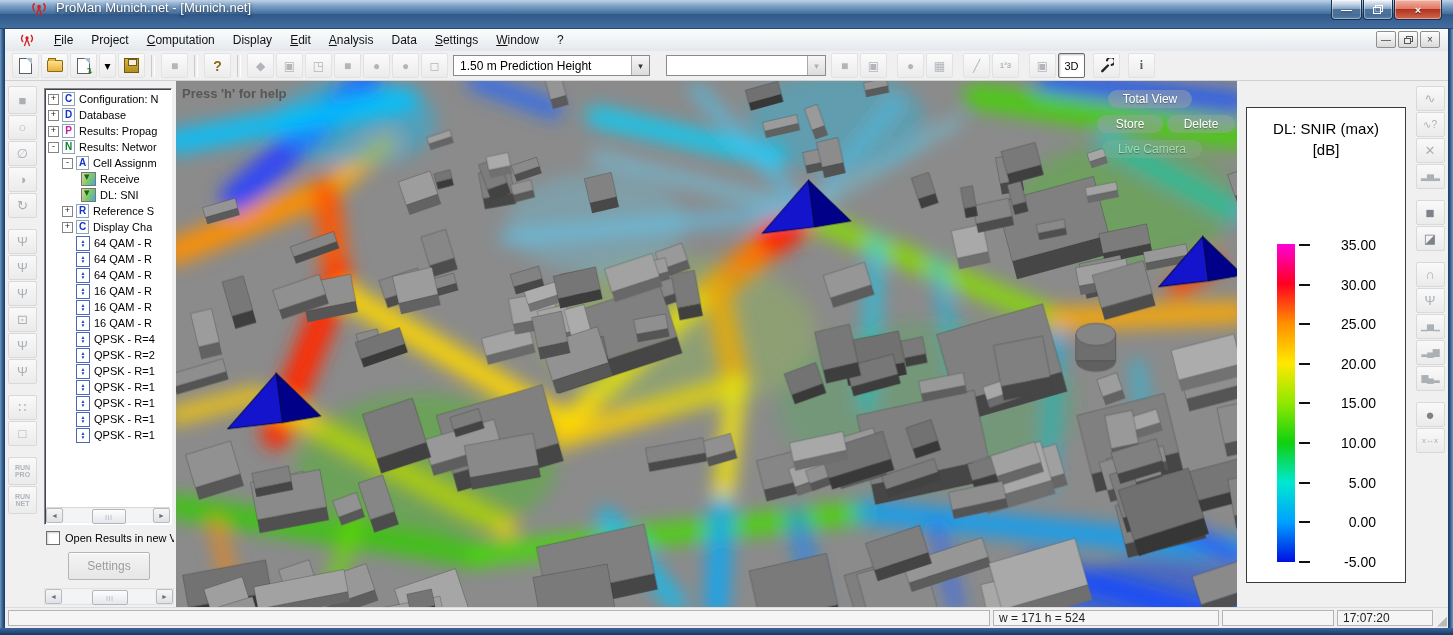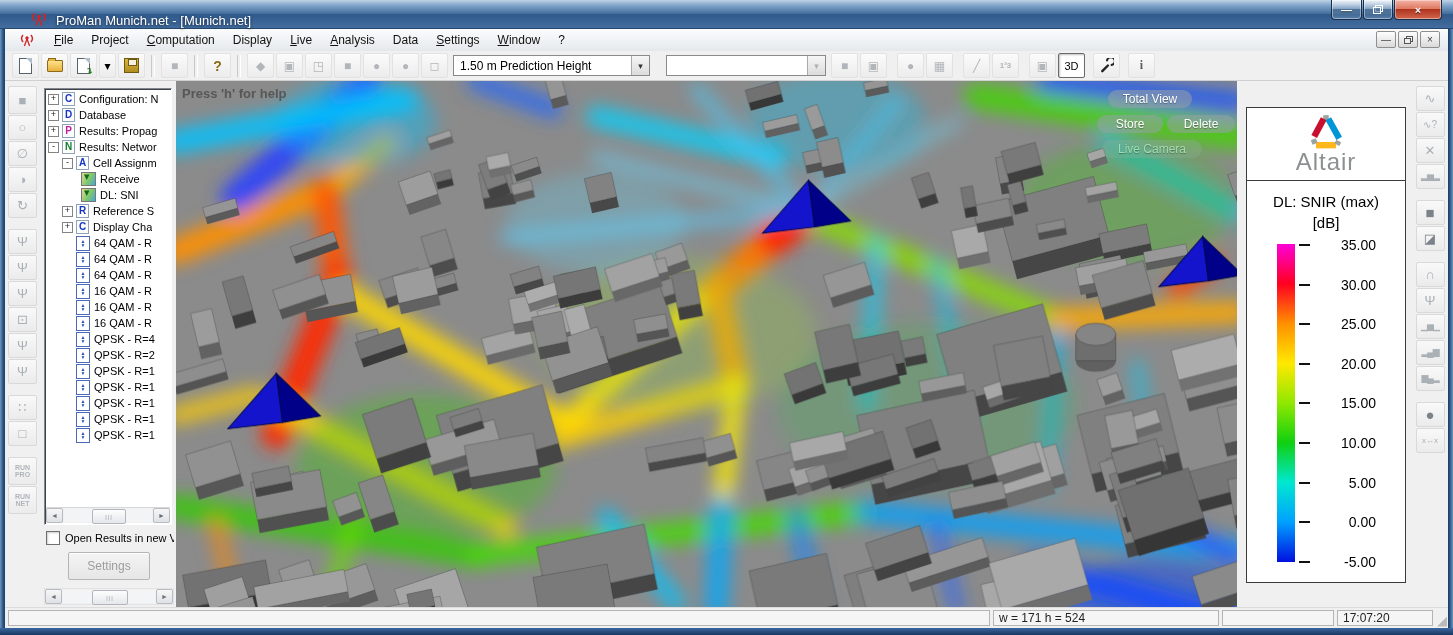--- a/index.html
+++ b/index.html
@@ -7,21 +7,21 @@
        font-family:"Liberation Sans","DejaVu Sans",sans-serif;background:#f0f0f0;user-select:none}
   
   .frame-left,.frame-right{position:absolute;top:28px;bottom:0;width:5px;z-index:50;
       background:linear-gradient(90deg,#6d96c0,#2c5687 60%,#1b3c63)}
   .frame-left{left:0}.frame-right{right:0;background:linear-gradient(270deg,#6d96c0,#2c5687 60%,#1b3c63)}
   .frame-bottom{position:absolute;left:0;right:0;bottom:0;height:7px;z-index:51;
       background:linear-gradient(180deg,#3b67a0,#16375f)}
   
   .titlebar{position:absolute;left:0;top:0;right:0;height:28px;z-index:60;
       background:linear-gradient(180deg,#bfd2e6 0%,#7fa3c8 20%,#45709d 48%,#2f5a8b 52%,#426d9e 100%);
-      display:flex;align-items:flex-end;border-bottom:1px solid #24486f}
+      display:flex;align-items:flex-start;border-bottom:1px solid #24486f}
   .app-icon{width:18px;height:18px;margin:0 8px 0 30px;flex:0 0 auto}
   .title-text{color:#fff;font-size:13px;text-shadow:0 1px 3px rgba(0,0,20,.75)}
   .winbtns{position:absolute;right:11px;top:0;display:flex}
   .wbtn{height:19px;border:1px solid #17304e;border-top:none;border-radius:0 0 4px 4px;margin-left:1px;
       background:linear-gradient(180deg,rgba(255,255,255,.75),rgba(190,205,220,.35) 45%,rgba(55,85,120,.45) 50%,rgba(130,165,200,.45));
       box-shadow:inset 0 0 0 1px rgba(255,255,255,.4);display:flex;align-items:center;justify-content:center;
       color:#fff;font-size:11px;font-weight:bold;text-shadow:0 1px 1px rgba(0,0,0,.6);cursor:default}
   .wbtn.min{width:29px}.wbtn.max{width:28px}
   .wbtn.close{width:46px;background:linear-gradient(180deg,#f3b2a5,#e07a63 45%,#b03521 50%,#d2664c);}
   .ic-restore{position:relative;width:10px;height:9px}
@@ -168,21 +168,21 @@
   <svg class="menu-appicon" viewBox="0 0 16 16">
     <path d="M4 3 a5.5 5.5 0 0 0 0 7" fill="none" stroke="#d22525" stroke-width="1.4"></path>
     <path d="M12 3 a5.5 5.5 0 0 1 0 7" fill="none" stroke="#d22525" stroke-width="1.4"></path>
     <circle cx="8" cy="6" r="1.7" fill="#d22525"></circle>
     <path d="M8 7 L5.4 14 M8 7 L10.6 14" stroke="#d22525" stroke-width="1.3"></path>
   </svg>
   <span class="menu-item hk">File</span>
   <span class="menu-item">Project</span>
   <span class="menu-item hk">Computation</span>
   <span class="menu-item">Display</span>
-  <span class="menu-item hk">Live</span>
+  <span class="menu-item hk">Edit</span>
   <span class="menu-item hk">Analysis</span>
   <span class="menu-item">Data</span>
   <span class="menu-item hk">Settings</span>
   <span class="menu-item hk">Window</span>
   <span class="menu-item">?</span>
   <div class="mdibtns">
     <div class="mdib">
         <span>—</span>
       </div>
     <div class="mdib">
@@ -1147,31 +1147,20 @@
   <div class="vpbtn vp-delete">
       <span>Delete</span>
     </div>
   <div class="vpbtn vp-live">
       <span>Live Camera</span>
     </div>
 </div>
 
 <div class="rightArea">
   <div class="legend">
-    <div class="brand">
-      <svg width="54" height="40" viewBox="0 0 54 44">
-        <path d="M24 7 L30 7" stroke="#9ea2a2" stroke-width="7"></path>
-        <path d="M14 27 L24.5 7.5" stroke="#c8102e" stroke-width="7"></path>
-        <path d="M29.5 7.5 L41.5 29" stroke="#0096d6" stroke-width="7"></path>
-        <path d="M16 36.5 L38 36.5" stroke="#ffb71b" stroke-width="7"></path>
-        <path d="M13 30 L15 35" stroke="#9ea2a2" stroke-width="6"></path>
-        <path d="M41 32 L39 36" stroke="#9ea2a2" stroke-width="6"></path>
-      </svg>
-      <div class="brand-name">Altair</div>
-    </div>
     <div class="leg-title">DL: SNIR (max)</div>
     <div class="leg-unit">[dB]</div>
     <div class="cbar"></div>
     <div class="ltick" style="top:129px">
         <span class="dash"></span>
         <span class="tl">35.00</span>
       </div>
     <div class="ltick" style="top:168.6px">
         <span class="dash"></span>
         <span class="tl">30.00</span>

